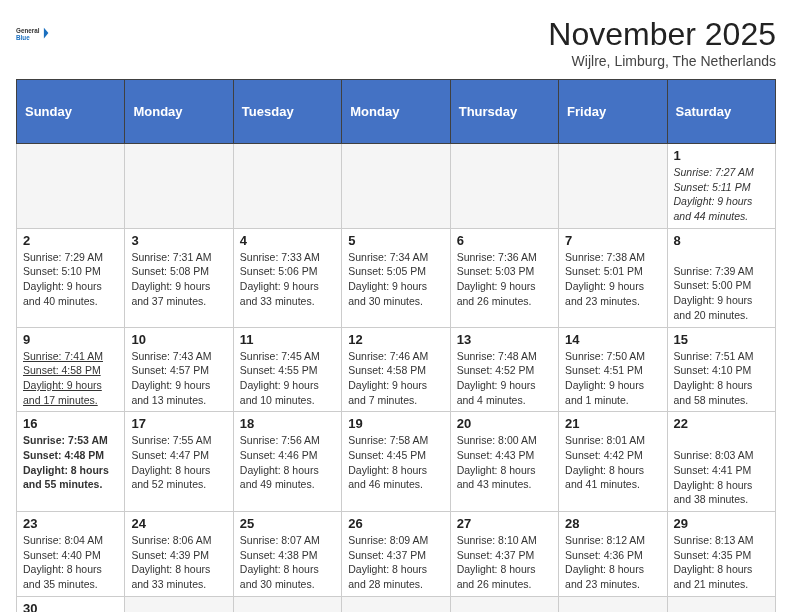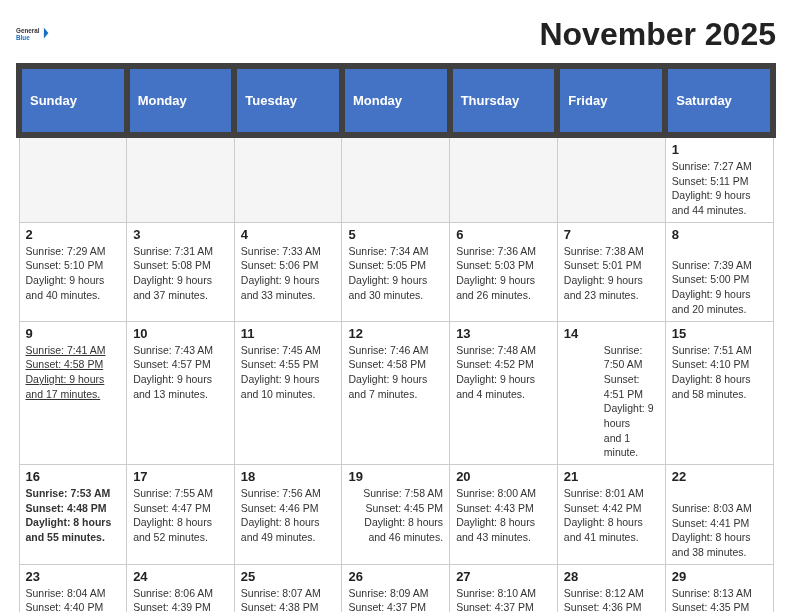--- a/index.html
+++ b/index.html
@@ -23,40 +23,40 @@
     }
     .logo-icon {
       width: 36px;
       height: 36px;
     }
     .title-area {
       text-align: right;
     }
     .month-title {
       font-size: 32px;
-      font-weight: bold;
+      font-weight: normal;
       color: #222;
     }
     .location {
       font-size: 14px;
       color: #444;
     }
     .calendar {
       width: 100%;
       border-collapse: collapse;
       border: 1px solid #ccc;
     }
     .calendar th {
       background-color: #4472c4;
       color: #fff;
       font-size: 13px;
       font-weight: bold;
       padding: 24px 8px;
       text-align: left;
-      border: 6px solid #404040;
+      border: 1px solid #404040;
     }
     .calendar td {
       vertical-align: top;
       border: 1px solid #ccc;
       padding: 4px 6px;
       width: 108px;
       min-height: 70px;
       background: #fff;
       font-size: 11px;
       color: #333;
@@ -88,20 +88,21 @@
 <div class="header-area">
   <div class="logo">
     <svg class="logo-icon" viewBox="0 0 80 40" width="80" height="40">
         <text x="0" y="18" font-size="14" fill="#333" font-family="Arial" font-weight="bold">General</text>
         <text x="0" y="34" font-size="14" fill="#1a6fbf" font-family="Arial" font-weight="bold">Blue</text>
         <polygon points="62,6 72,18 62,30" fill="#1a6fbf"></polygon>
       </svg>
   </div>
   <div class="title-area">
     <div class="month-title">November 2025</div>
+    <div class="location">Wijlre, Limburg, The Netherlands</div>
   </div>
 </div>
 
 <table class="calendar">
   <thead>
     <tr>
       <th>Sunday</th>
       <th>Monday</th>
       <th>Tuesday</th>
       <th>Monday</th>
@@ -114,21 +115,21 @@
 
     <tr>
       <td class="empty"></td>
       <td class="empty"></td>
       <td class="empty"></td>
       <td class="empty"></td>
       <td class="empty"></td>
       <td class="empty"></td>
       <td>
         <div class="day-number">1</div>
-        <div class="day-info" style="white-space:pre-line;">Sunrise: 7:27 AM
+        <div class="day-info" style="white-space:pre-line;font-style:italic;">Sunrise: 7:27 AM
 Sunset: 5:11 PM
 Daylight: 9 hours
 and 44 minutes.</div>
       </td>
     </tr>
 
     <tr>
       <td>
         <div class="day-number">2</div>
         <div class="day-info" style="white-space:pre-line;">Sunrise: 7:29 AM
@@ -211,21 +212,21 @@
       </td>
       <td>
         <div class="day-number">13</div>
         <div class="day-info" style="white-space:pre-line;">Sunrise: 7:48 AM
 Sunset: 4:52 PM
 Daylight: 9 hours
 and 4 minutes.</div>
       </td>
       <td>
         <div class="day-number">14</div>
-        <div class="day-info" style="white-space:pre-line;margin-left:40px;">Sunrise: 7:50 AM
+        <div class="day-info" style="white-space:pre-line;">Sunrise: 7:50 AM
 Sunset: 4:51 PM
 Daylight: 9 hours
 and 1 minute.</div>
       </td>
       <td>
         <div class="day-number">15</div>
         <div class="day-info" style="white-space:pre-line;">Sunrise: 7:51 AM
 Sunset: 4:10 PM
 Daylight: 8 hours
 and 58 minutes.</div>
@@ -249,21 +250,21 @@
       </td>
       <td>
         <div class="day-number">18</div>
         <div class="day-info" style="white-space:pre-line;">Sunrise: 7:56 AM
 Sunset: 4:46 PM
 Daylight: 8 hours
 and 49 minutes.</div>
       </td>
       <td>
         <div class="day-number">19</div>
-        <div class="day-info" style="white-space:pre-line;text-align:right;">Sunrise: 7:58 AM
+        <div class="day-info" style="white-space:pre-line;">Sunrise: 7:58 AM
 Sunset: 4:45 PM
 Daylight: 8 hours
 and 46 minutes.</div>
       </td>
       <td>
         <div class="day-number">20</div>
         <div class="day-info" style="white-space:pre-line;">Sunrise: 8:00 AM
 Sunset: 4:43 PM
 Daylight: 8 hours
 and 43 minutes.</div>

